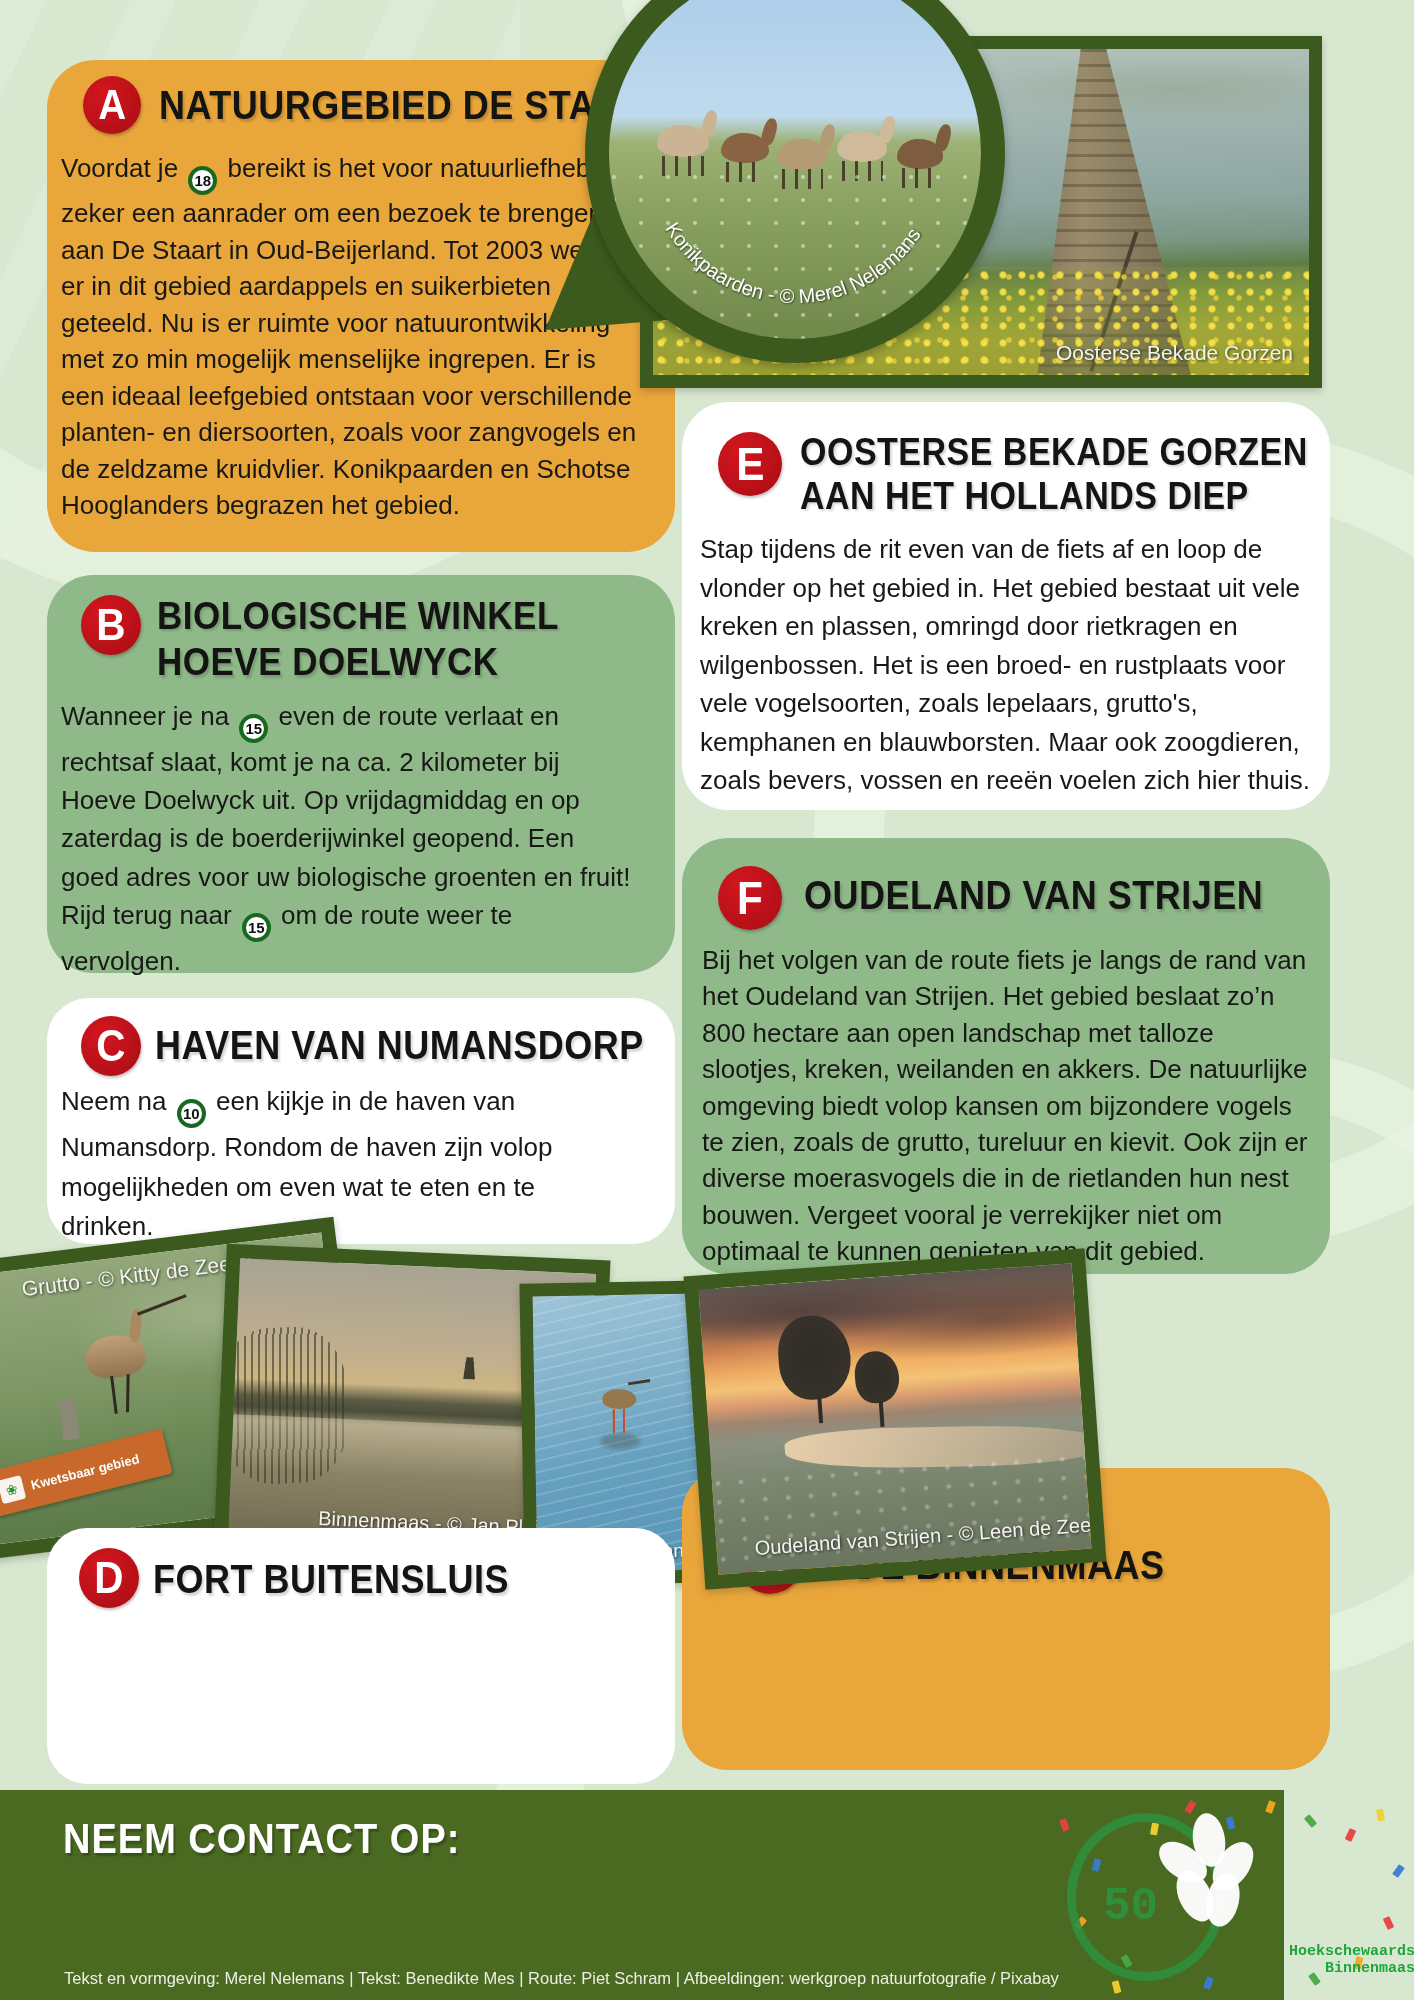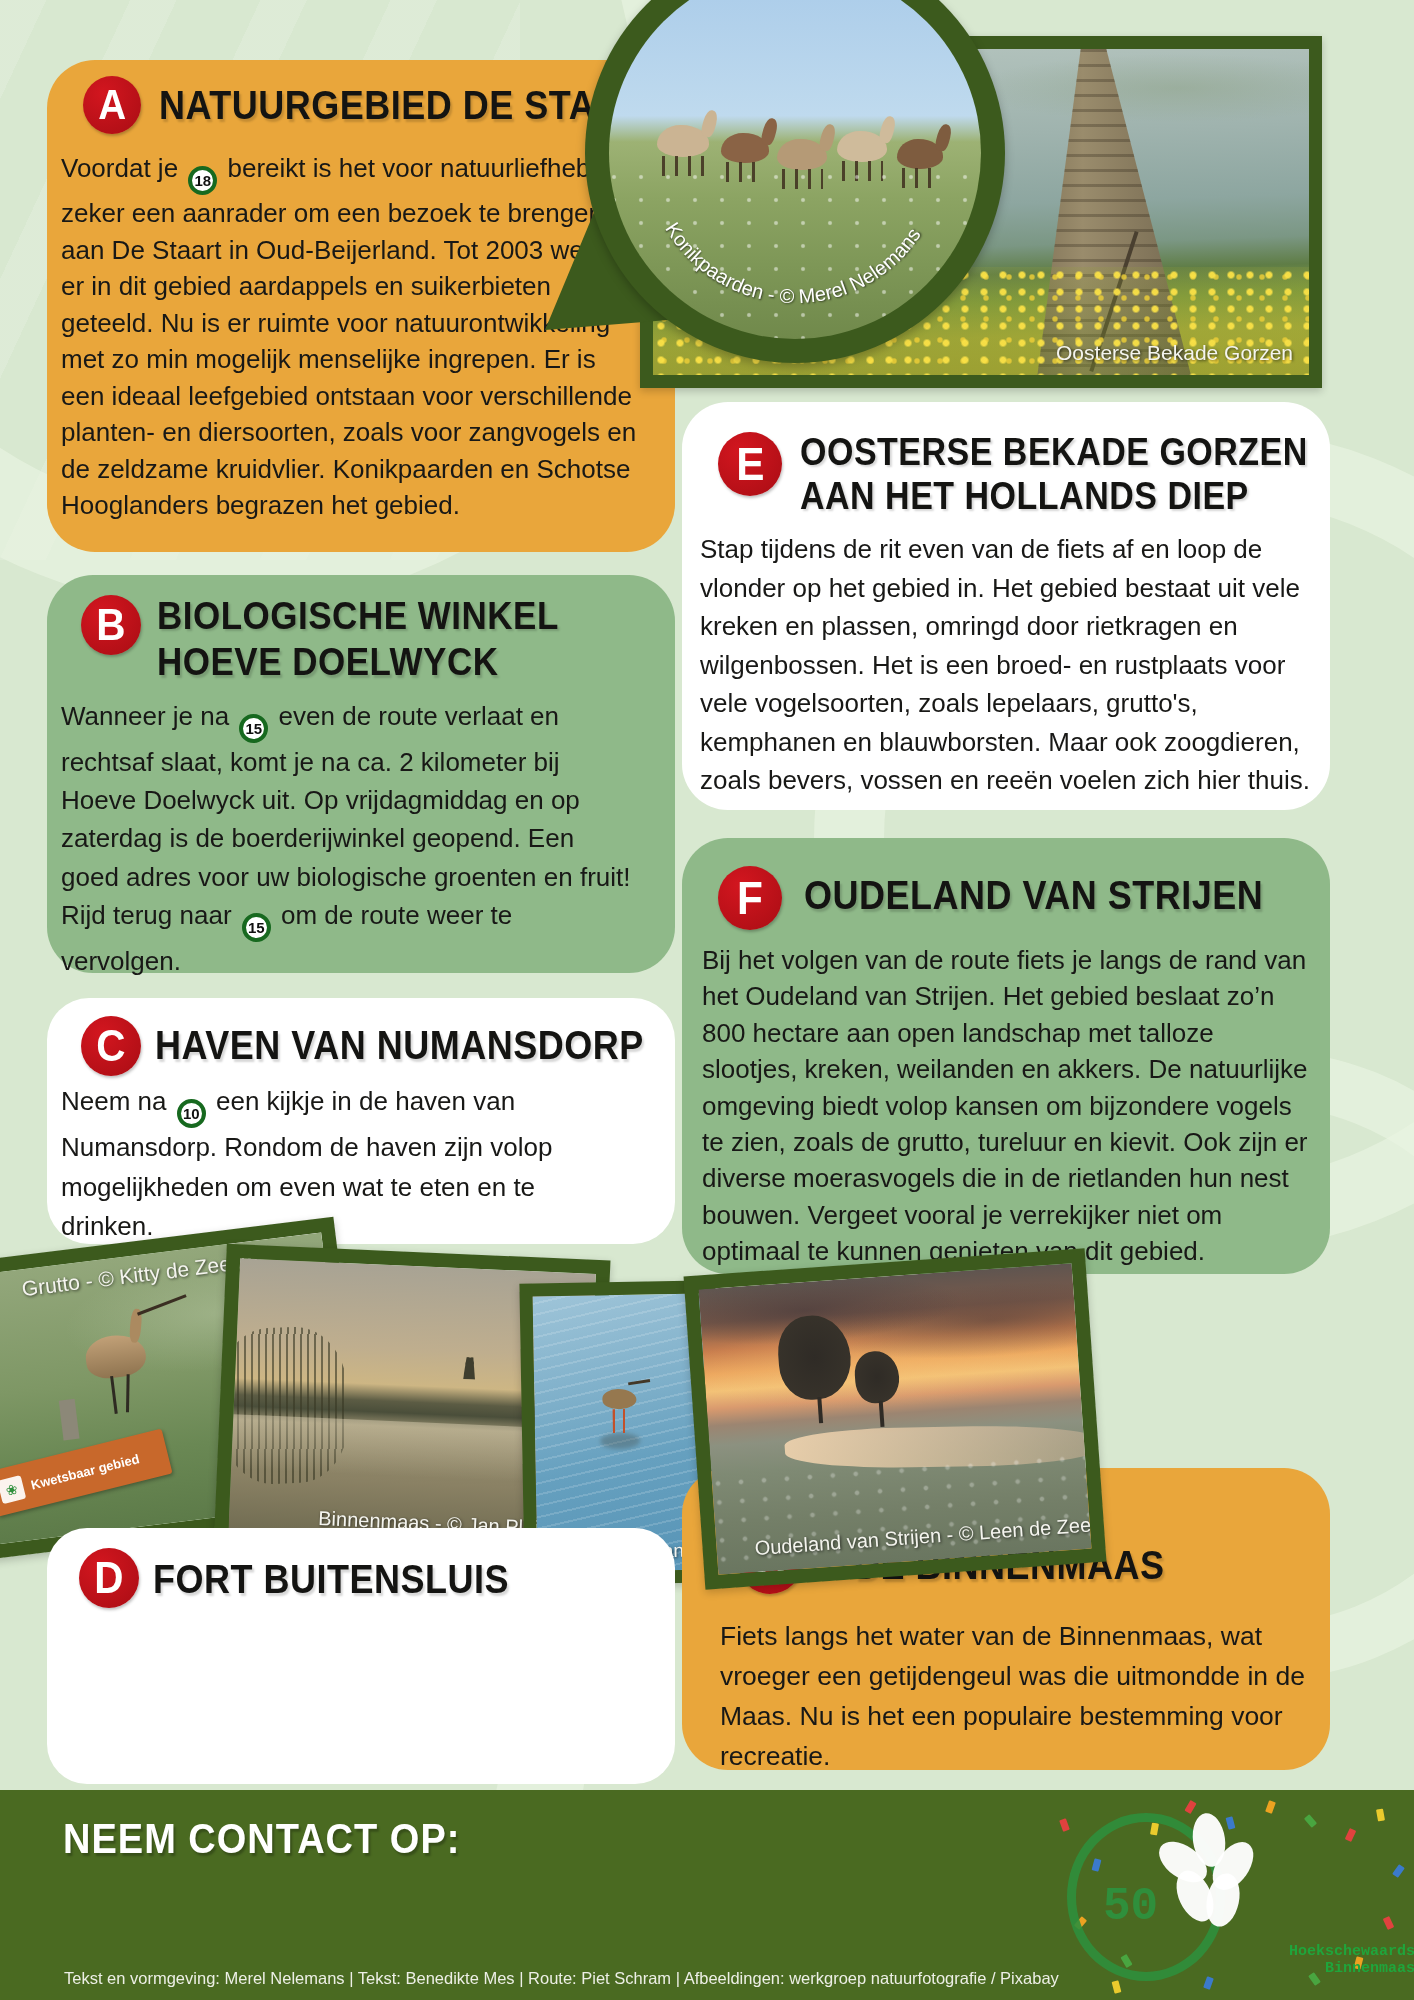--- a/index.html
+++ b/index.html
@@ -133,21 +133,21 @@
   .od-tree::after{content:"";position:absolute;left:50%;bottom:-24px;width:4px;height:26px;background:#2f2b26;}
   .od-t1{left:20%;top:12%;width:72px;height:84px;}
   .od-t2{left:40%;top:26%;width:44px;height:52px;}
   .od-water{position:absolute;left:20%;right:-4%;top:54%;height:14%;border-radius:40%;transform:skewY(3deg);
      background:linear-gradient(90deg,rgba(247,216,178,.85),rgba(212,182,152,.45));}
   .od-frost{position:absolute;left:0;right:0;bottom:0;height:34%;
      background:radial-gradient(circle at 6px 6px,rgba(255,255,255,.28) 1.5px,transparent 3px) 0 0/23px 19px;}
   #photo-oudeland .ph-cap{left:38px;bottom:12px;}
 
   
-  #footer{position:absolute;left:0;top:1790px;width:1414px;height:210px;background:#4a6a21;color:#fff;}
+  #footer{position:absolute;left:0;top:1790px;width:1284px;height:210px;background:#4a6a21;color:#fff;}
   .ft-head{position:absolute;left:63px;top:26px;margin:0;font-size:38px;font-weight:700;letter-spacing:1px;
            transform:scaleY(1.1);transform-origin:top left;color:#fff;text-shadow:2px 2px 2px rgba(0,0,0,.25);}
   .ft-body{position:absolute;left:63px;top:84px;width:990px;margin:0;font-size:32px;line-height:1.38;color:#f2f4ec;}
   .ft-credits{position:absolute;left:63px;top:178px;margin:1px;font-size:16.5px;color:#edefe6;}
   .ft-logo{position:absolute;left:1055px;top:5px;width:360px;height:200px;font-family:Liberation Mono, monospace;}
   .wreath{position:absolute;left:12px;top:18px;width:140px;height:150px;border:9px solid rgba(47,143,60,.9);border-radius:50%;}
   .fifty{position:absolute;left:48px;top:86px;font-size:46px;font-weight:700;color:#2f8f3c;}
   .petal{position:absolute;width:32px;height:54px;background:#fff;border-radius:50%;opacity:.96;}
   .p1{left:138px;top:18px;transform:rotate(-8deg);} .p2{left:112px;top:40px;transform:rotate(-55deg);}
   .p3{left:162px;top:44px;transform:rotate(35deg);} .p4{left:124px;top:74px;transform:rotate(-25deg);}
@@ -273,21 +273,20 @@
     <div class="tu-refl"></div>
     <div class="tu-bird"></div>
     <span class="ph-cap">Tureluur - © Jannie Dam</span>
   </div>
 
   <section class="box orange" id="box-g">
     <div class="seccircle" style="left:56px;top:62px;width:64px;height:64px;font-size:46px;">
         <span>G</span>
       </div>
     <h2 class="sec-title" style="left:172px;top:74px;font-size:36px;">DE BINNENMAAS</h2>
-    <p class="body" style="left:38px;top:148px;width:600px;font-size:26.5px;line-height:40px;">Fiets langs het water van de Binnenmaas, wat vroeger een getijdengeul was die uitmondde in de Maas. Nu is het een populaire bestemming voor recreatie.</p>
   </section>
 
   <section class="box whitebox" id="box-d">
     <div class="seccircle" style="left:32px;top:20px;width:60px;height:60px;font-size:44px;">
         <span>D</span>
       </div>
     <h2 class="sec-title" style="left:106px;top:28px;font-size:36px;">FORT BUITENSLUIS</h2>
   </section>
 
   <div class="photo" id="photo-oudeland">

